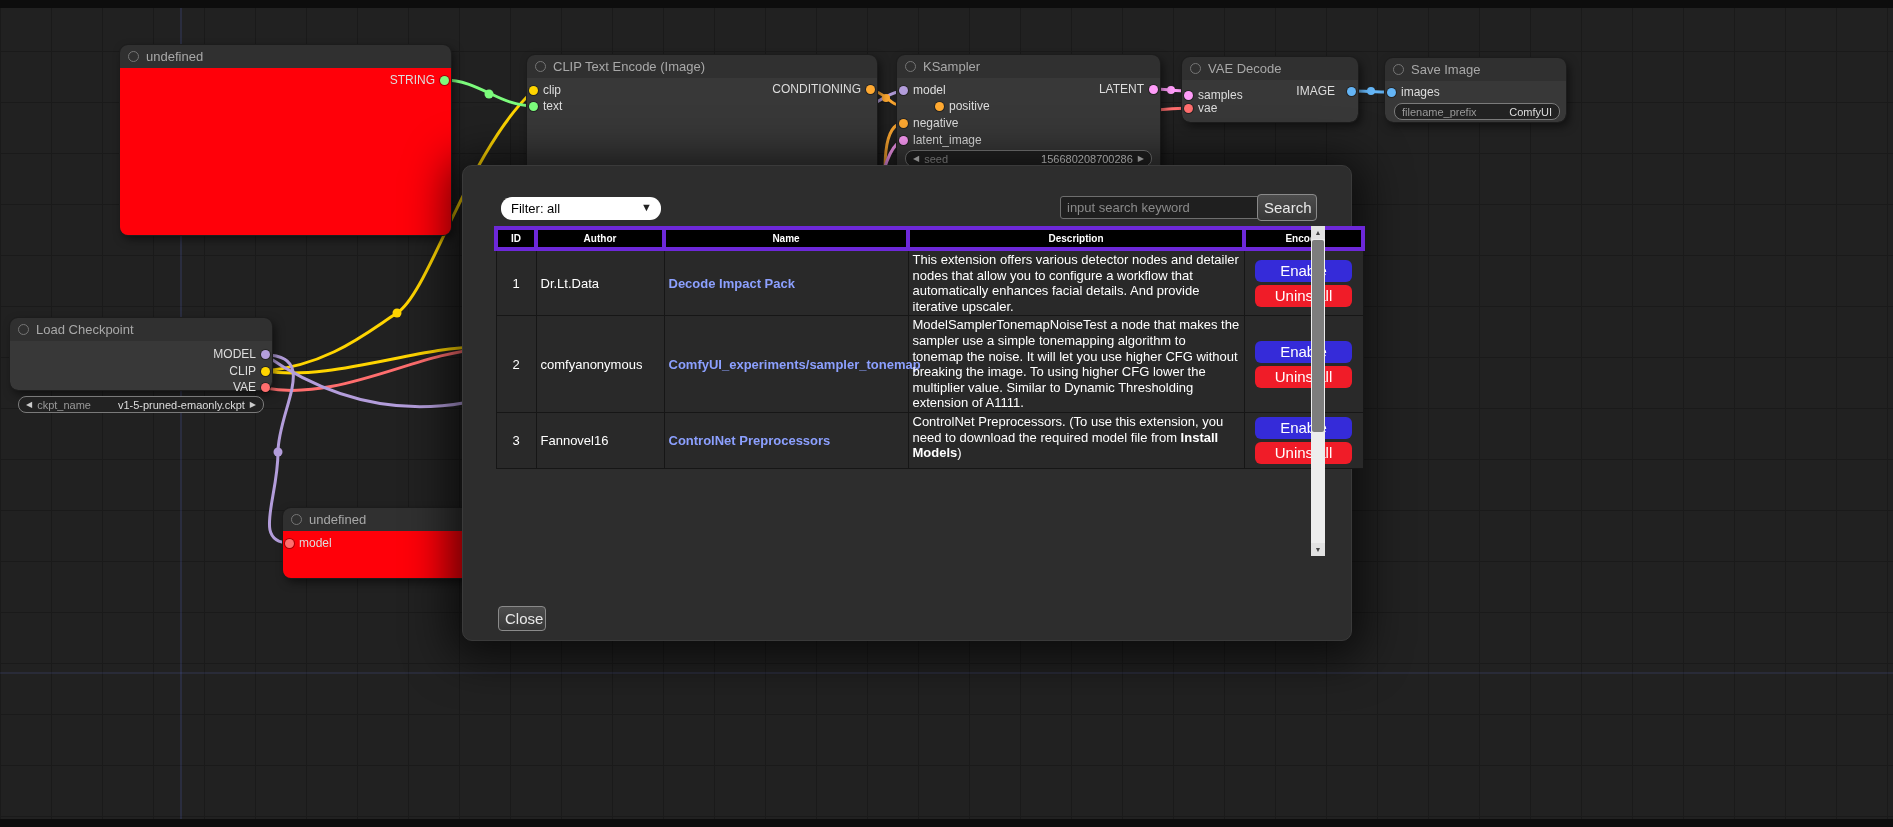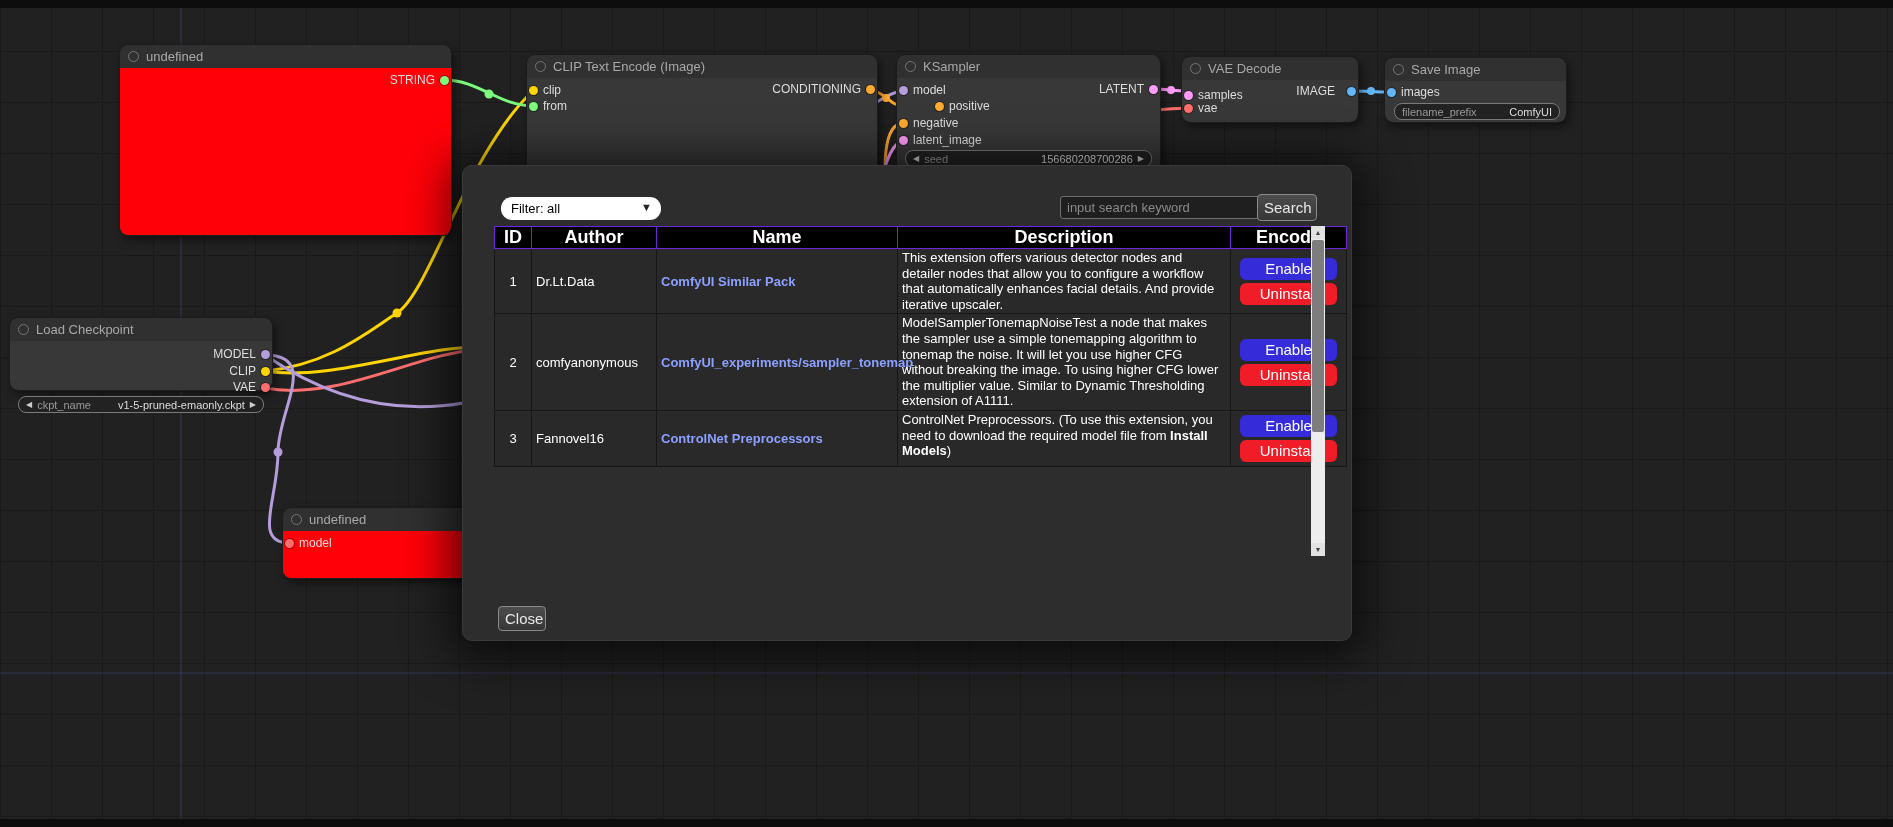--- a/index.html
+++ b/index.html
@@ -47,21 +47,21 @@
   .search-input{position:absolute;left:597px;top:30px;width:186px;height:21px;background:#1f1f1f;
     border:1px solid #6e6e6e;border-radius:3px;color:#ddd;font-size:13px;padding:0 6px;font-family:"Liberation Sans",sans-serif;}
   .search-input::placeholder{color:#8a8a8a;}
   .push-btn{background:linear-gradient(#4d4d4d,#363636);border:1px solid #8a8a8a;border-radius:4px;
     color:#e8e8e8;font-size:15px;font-family:"Liberation Sans",sans-serif;cursor:pointer;}
   .search-btn{position:absolute;left:794px;top:28px;width:60px;height:27px;}
   .close-btn{position:absolute;left:35px;top:440px;width:48px;height:25px;}
 
   .table-zone{position:absolute;left:31px;top:60px;width:831px;height:330px;}
   table.ext{border-collapse:collapse;width:817px;table-layout:fixed;}
-  table.ext th{background:#000;color:#fff;font-size:18px;font-weight:bold;height:17px;padding:0 3px;border:1px solid #6d28d9;}
+  table.ext th{background:#000;color:#fff;font-size:10px;font-weight:bold;height:17px;padding:0 3px;border:4px solid #6d28d9;}
   table.ext td{border:1px solid #161616;background:#292929;color:#fff;font-size:13px;padding:1px 4px;}
   td.c-id{width:30px;text-align:center;}
   td.c-author{width:118px;}
   td.c-name{width:234px;}
   td.c-desc{width:326px;font-size:12.8px;line-height:15.6px;vertical-align:top;padding:2px 3px;}
   td.c-install{width:109px;text-align:center;padding:3px 0;}
   a.ext-link{font-weight:bold;text-decoration:none;font-size:13px;}
   .row-btn{display:block;margin:3px auto;width:97px;height:22px;border:none;border-radius:6px;
     color:#fff;font-size:15px;line-height:20px;cursor:pointer;font-family:"Liberation Sans",sans-serif;}
   .fake-scrollbar{position:absolute;right:0;top:0;width:14px;height:330px;background:#ededed;}
@@ -116,21 +116,21 @@
     <div class="node-header">
       <span class="collapse-dot"></span>
       <span class="node-title">CLIP Text Encode (Image)</span>
     </div>
     <div class="slot in" style="top:27px;">
       <span class="dot" style="background-color: rgb(255, 213, 0);"></span>
       <span class="slot-label">clip</span>
     </div>
     <div class="slot in" style="top:43px;">
       <span class="dot" style="background-color: rgb(124, 252, 124);"></span>
-      <span class="slot-label">from</span>
+      <span class="slot-label">text</span>
     </div>
     <div class="slot out" style="top:26px;">
       <span class="slot-label">CONDITIONING</span>
       <span class="dot" style="background-color: rgb(255, 169, 49);"></span>
     </div>
   </div>
 
   <div class="node" style="left:897px;top:55px;width:263px;height:320px;">
     <div class="node-header">
       <span class="collapse-dot"></span>
@@ -253,21 +253,21 @@
             <th style="width:118px">Author</th>
             <th style="width:234px">Name</th>
             <th style="width:326px">Description</th>
             <th style="width:109px">Encode</th>
           </tr>
         </thead>
         <tbody id="ext-tbody">
             <tr>
               <td class="c-id">1</td>
               <td class="c-author">Dr.Lt.Data</td>
-              <td class="c-name"><a href="#" class="ext-link" style="color: rgb(140, 160, 255);">ComfyUI Similar Pack</a></td>
+              <td class="c-name"><a href="#" class="ext-link" style="color: rgb(140, 160, 255);">Decode Impact Pack</a></td>
               <td class="c-desc"><span>This extension offers various detector nodes and detailer nodes that allow you to configure a workflow that automatically enhances facial details. And provide iterative upscaler.</span></td>
               <td class="c-install">
                 <button class="row-btn" style="background: rgb(53, 43, 217);">Enable</button>
                 <button class="row-btn" style="background: rgb(240, 28, 40);">Uninstall</button>
               </td>
             </tr>
             <tr>
               <td class="c-id">2</td>
               <td class="c-author">comfyanonymous</td>
               <td class="c-name"><a href="#" class="ext-link" style="color: rgb(140, 160, 255);">ComfyUI_experiments/sampler_tonemap</a></td>

